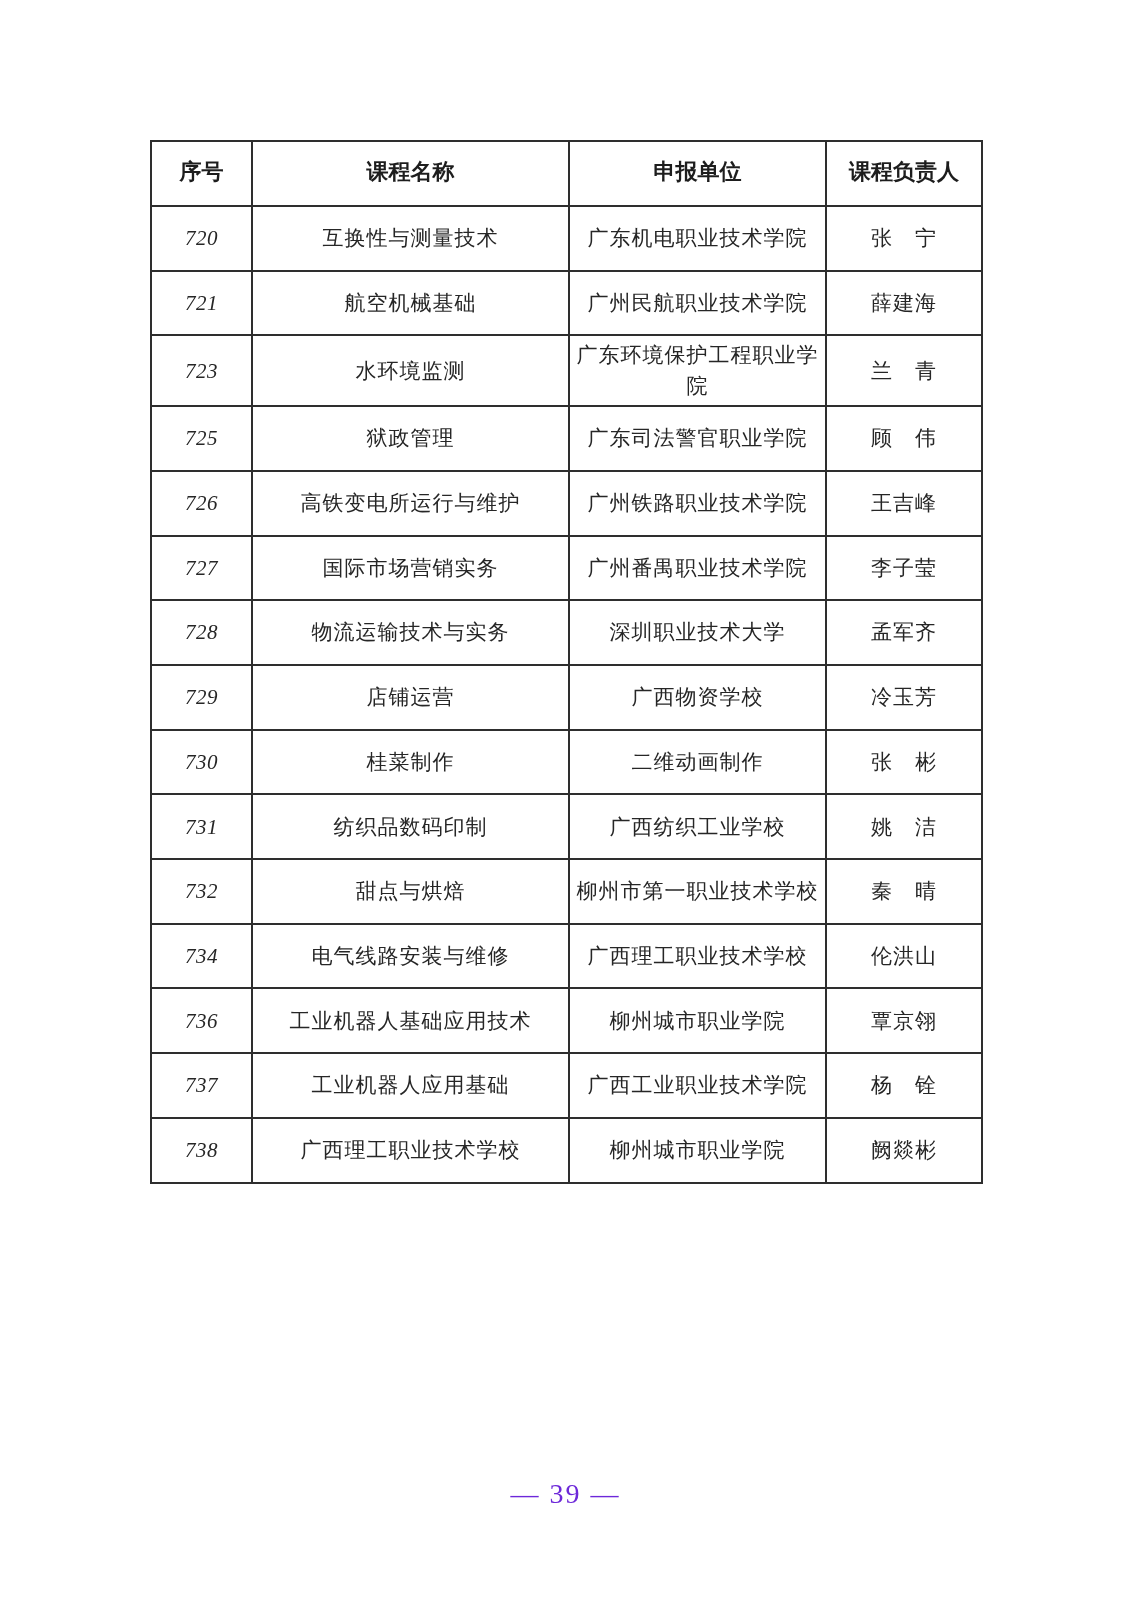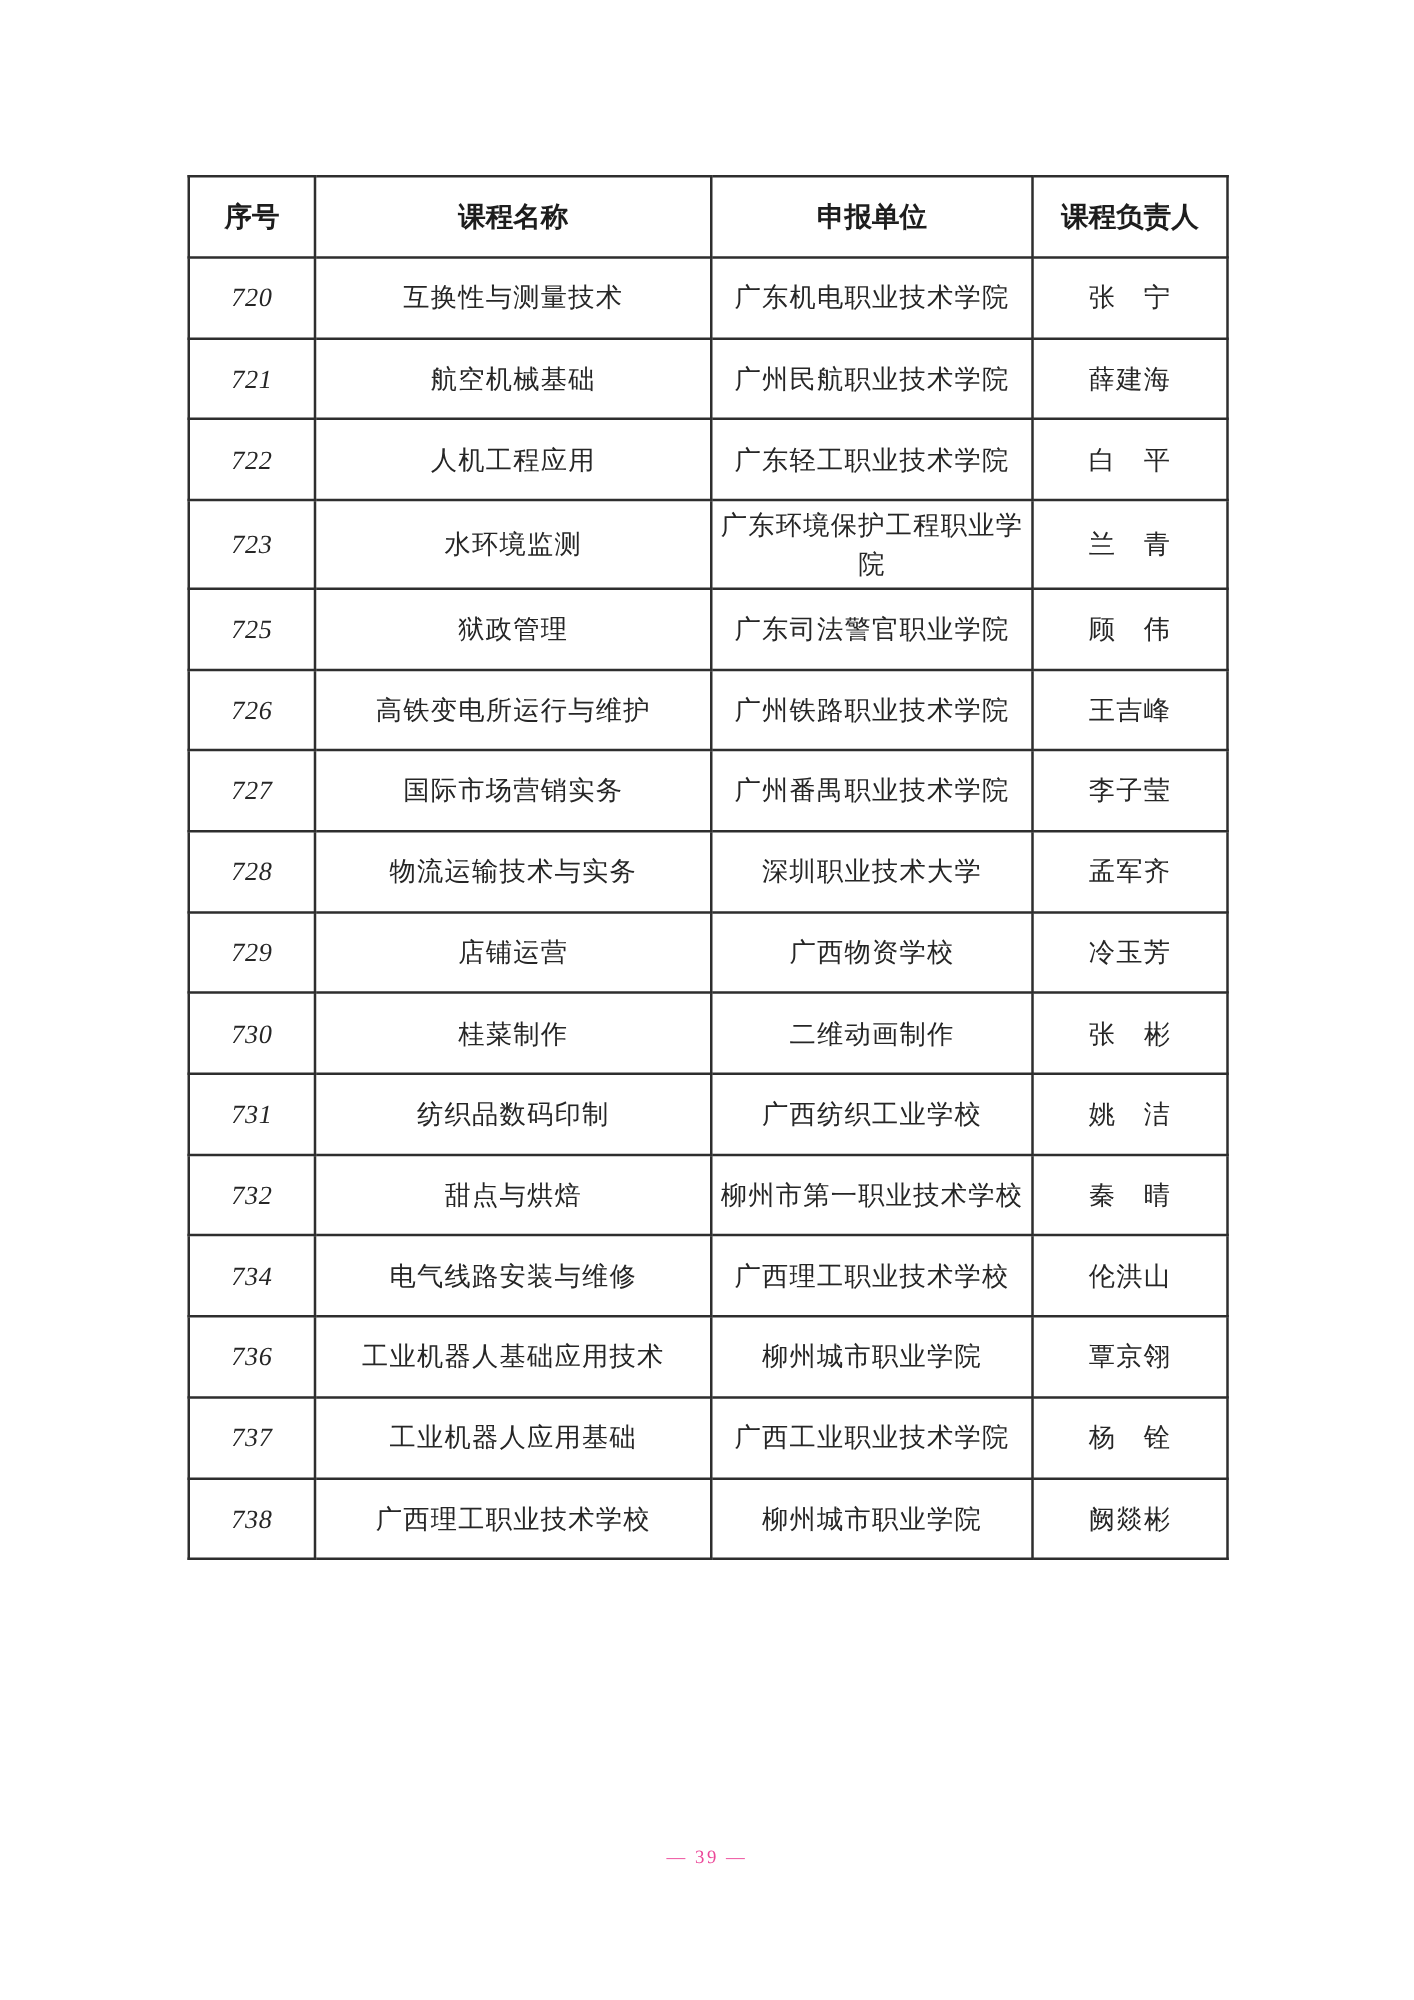--- a/index.html
+++ b/index.html
@@ -25,21 +25,21 @@
   .course-table td {
     border: 2px solid #2e2e2e;
     text-align: center;
     vertical-align: middle;
     padding: 4px 5px;
     font-size: 21px;
     line-height: 1.45;
     word-break: break-all;
   }
   .course-table th {
-    font-family: Liberation Sans, sans-serif;
+    font-family: Liberation Mono, monospace;
     font-weight: bold;
     height: 65px;
     font-size: 22px;
     color: #1d1d1d;
   }
   .course-table td { height: 64.7px; }
   .col-no      { width: 101px; }
   .col-course  { width: 317px; }
   .col-unit    { width: 257px; }
   .col-leader  { width: 156px; }
@@ -50,23 +50,23 @@
   }
   .cell-course, .cell-unit, .cell-leader {
     letter-spacing: 1px;
   }
   .page-footer {
     position: absolute;
     left: 0;
     top: 1478px;
     width: 100%;
     text-align: center;
-    font-size: 15px;
+    font-size: 28px;
     font-family: "Liberation Serif", "DejaVu Serif", serif;
-    color: #ec4899;
+    color: #6d28d9;
     letter-spacing: 2px;
   }
 </style>
 </head>
 <body>
 
 <div class="page">
 
   <table class="course-table">
     <colgroup>
@@ -88,26 +88,20 @@
           <td class="cell-no">720</td>
           <td class="cell-course">互换性与测量技术</td>
           <td class="cell-unit">广东机电职业技术学院</td>
           <td class="cell-leader">张　宁</td>
         </tr>
         <tr>
           <td class="cell-no">721</td>
           <td class="cell-course">航空机械基础</td>
           <td class="cell-unit">广州民航职业技术学院</td>
           <td class="cell-leader">薛建海</td>
-        </tr>
-        <tr>
-          <td class="cell-no">722</td>
-          <td class="cell-course">人机工程应用</td>
-          <td class="cell-unit">广东轻工职业技术学院</td>
-          <td class="cell-leader">白　平</td>
         </tr>
         <tr>
           <td class="cell-no">723</td>
           <td class="cell-course">水环境监测</td>
           <td class="cell-unit">广东环境保护工程职业学院</td>
           <td class="cell-leader">兰　青</td>
         </tr>
         <tr>
           <td class="cell-no">725</td>
           <td class="cell-course">狱政管理</td>

